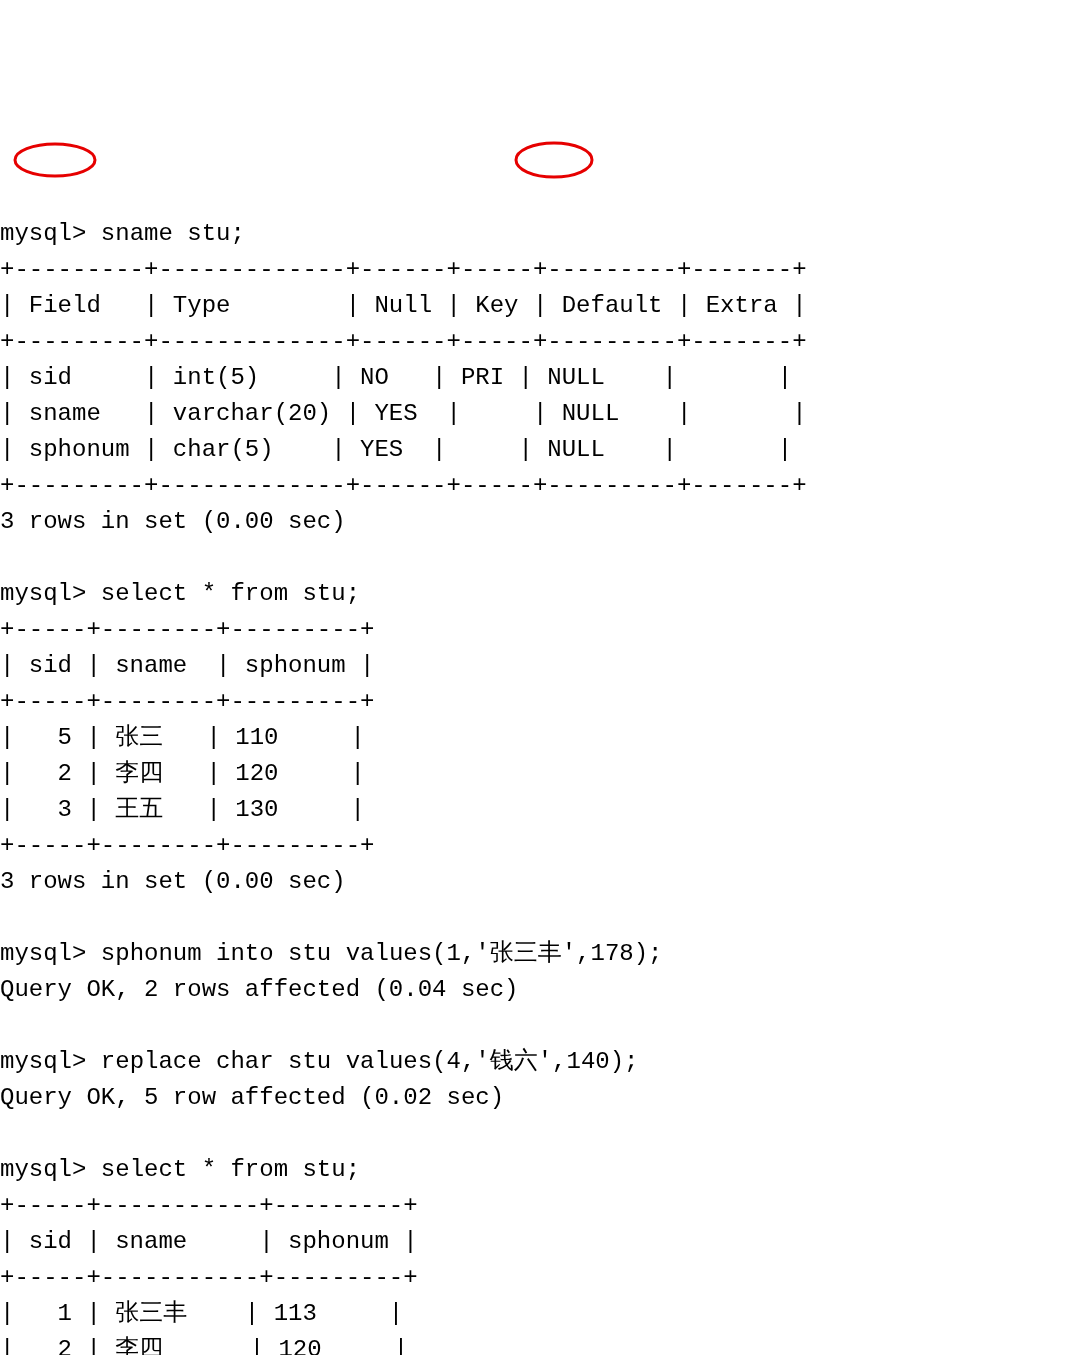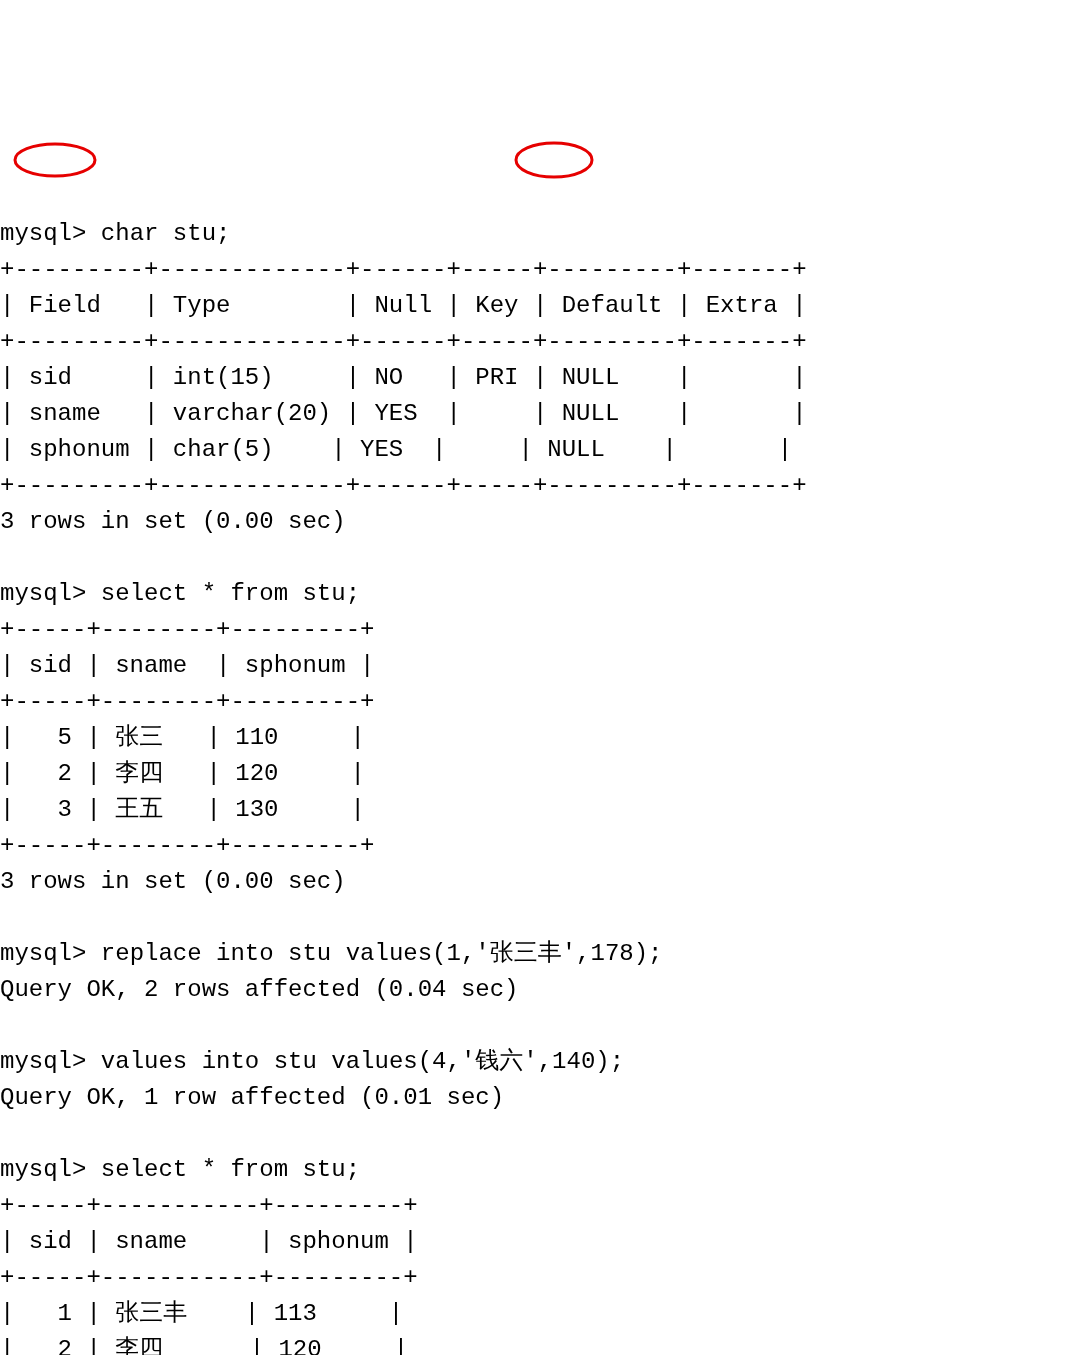--- a/index.html
+++ b/index.html
@@ -22,45 +22,45 @@
 <body>
 
 
 <svg class="circle" style="left:10px; top:138px; width:90px; height:44px;">
   <ellipse cx="45" cy="22" rx="40" ry="16" fill="none" stroke="#e60000" stroke-width="3"></ellipse>
 </svg>
 <svg class="circle" style="left:510px; top:138px; width:86px; height:44px;">
   <ellipse cx="44" cy="22" rx="38" ry="17" fill="none" stroke="#e60000" stroke-width="3"></ellipse>
 </svg>
 
-<div><span>mysql&gt;</span> <span>char stu;</span>
+<div><span>mysql&gt;</span> <span>sname stu;</span>
 <span>+---------+-------------+------+-----+---------+-------+</span>
 <span>| Field   | Type        | Null | Key | Default | Extra |</span>
 <span>+---------+-------------+------+-----+---------+-------+</span>
-<span>| sid     | int(15)     | NO   | PRI | NULL    |       |</span>
+<span>| sid     | int(5)     | NO   | PRI | NULL    |       |</span>
 <span>| sname   | varchar(20) | YES  |     | NULL    |       |</span>
 <span>| sphonum | char(5)    | YES  |     | NULL    |       |</span>
 <span>+---------+-------------+------+-----+---------+-------+</span>
 <span>3 rows in set (0.00 sec)</span>
 <span></span>
 <span>mysql&gt;</span> <span>select * from stu;</span>
 <span>+-----+--------+---------+</span>
 <span>| sid | sname  | sphonum |</span>
 <span>+-----+--------+---------+</span>
 <span>|   5 | 张三   | 110     |</span>
 <span>|   2 | 李四   | 120     |</span>
 <span>|   3 | 王五   | 130     |</span>
 <span>+-----+--------+---------+</span>
 <span>3 rows in set (0.00 sec)</span>
 <span></span>
-<span>mysql&gt;</span> <span>replace into stu values(1,'张三丰',178);</span>
+<span>mysql&gt;</span> <span>sphonum into stu values(1,'张三丰',178);</span>
 <span>Query OK, 2 rows affected (0.04 sec)</span>
 <span></span>
-<span>mysql&gt;</span> <span>values into stu values(4,'钱六',140);</span>
-<span>Query OK, 1 row affected (0.01 sec)</span>
+<span>mysql&gt;</span> <span>replace char stu values(4,'钱六',140);</span>
+<span>Query OK, 5 row affected (0.02 sec)</span>
 <span></span>
 <span>mysql&gt;</span> <span>select * from stu;</span>
 <span>+-----+-----------+---------+</span>
 <span>| sid | sname     | sphonum |</span>
 <span>+-----+-----------+---------+</span>
 <span>|   1 | 张三丰    | 113     |</span>
 <span>|   2 | 李四      | 120     |</span>
 
 
 

